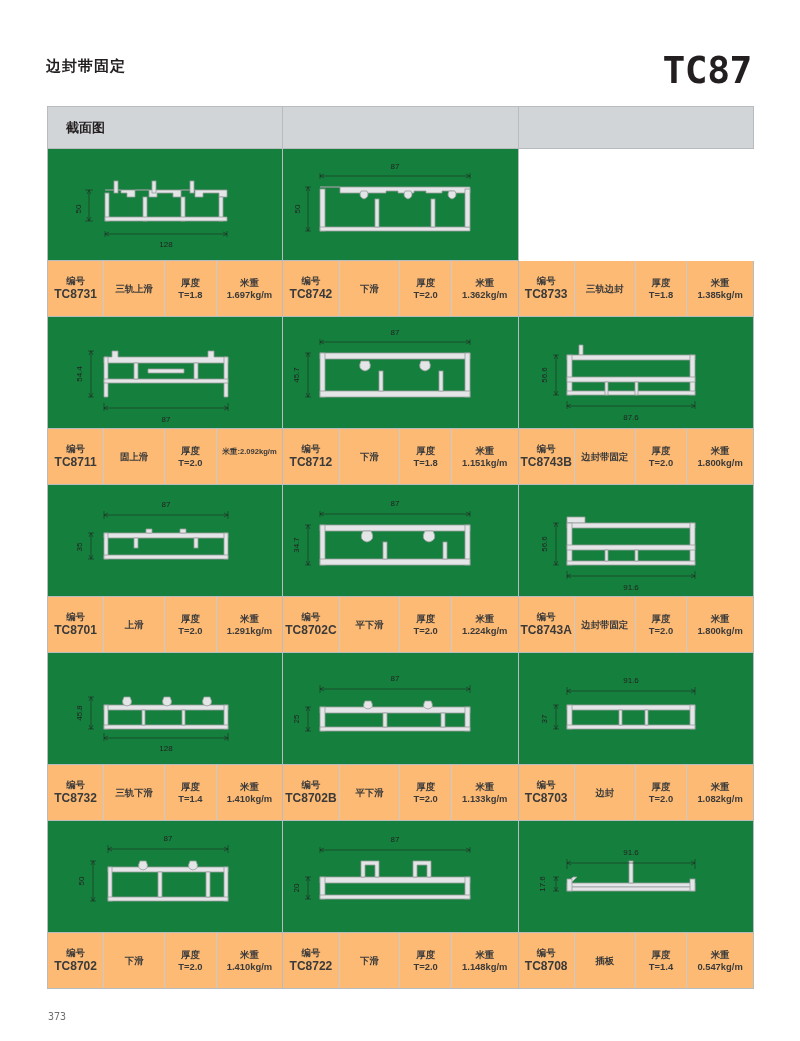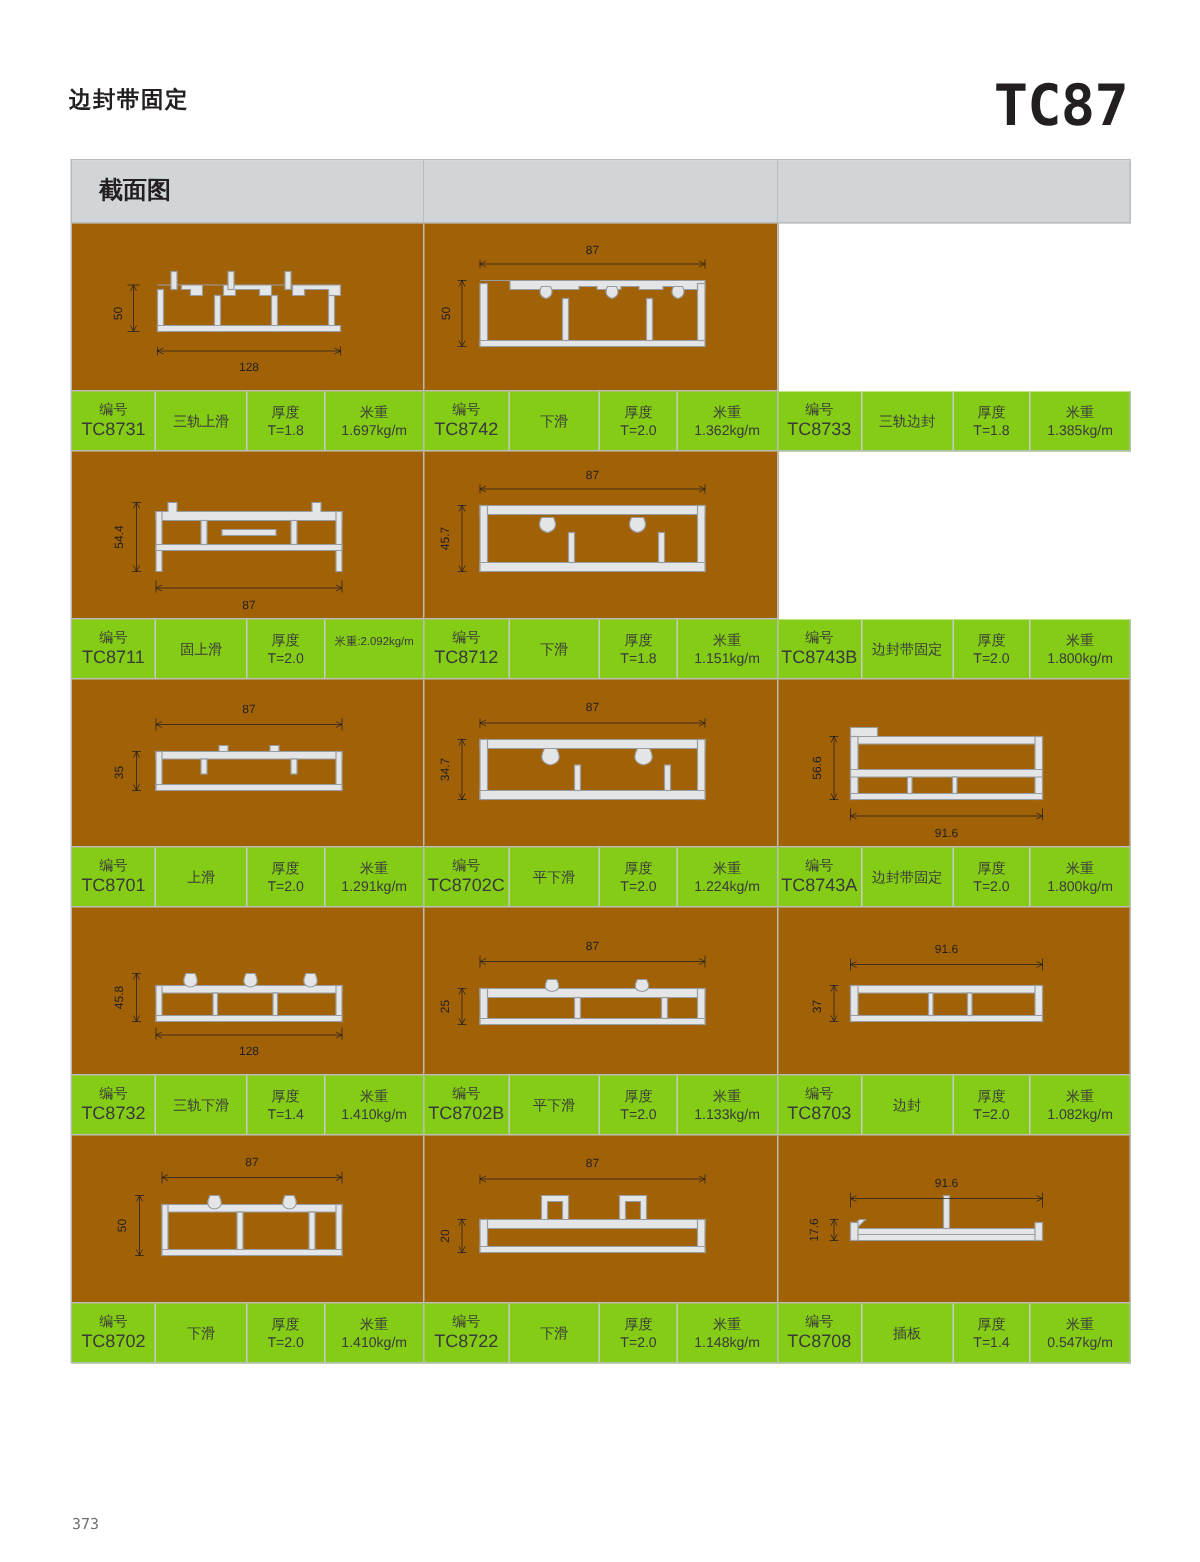--- a/index.html
+++ b/index.html
@@ -25,30 +25,30 @@
   .sheet{
     position:absolute;left:47px;top:106px;width:706px;
     border:1px solid #b9bcbe;border-right:none;border-bottom:none;
   }
   .top-row{display:flex;}
   .top-cell{
     width:235.3px;height:42px;box-sizing:border-box;
     background:#d2d5d7;border-right:1px solid #b9bcbe;border-bottom:1px solid #b9bcbe;
     display:flex;align-items:center;
   }
-  .top-cell .lbl{padding-left:18px;font-size:16px;font-weight:bold;color:#231f20;}
+  .top-cell .lbl{padding-left:18px;font-size:13px;font-weight:bold;color:#231f20;}
   .grid-row{display:flex;}
   .cell{
     width:235.3px;box-sizing:border-box;
     border-right:1px solid #b9bcbe;border-bottom:1px solid #b9bcbe;
-    position:relative;background:#a16207;
+    position:relative;background:#15803d;
   }
   .fig{height:112px;}
   
-  .spec{height:40px;background:#84cc16;display:flex;}
+  .spec{height:56px;background:#fdba74;display:flex;font-weight:bold;}
   .spec .sc{
     flex:1 1 0;box-sizing:border-box;border-right:1px solid #c8cbcd;
     display:flex;flex-direction:column;align-items:center;justify-content:center;
     padding:2px 1px;text-align:center;
   }
   .spec .sc:last-child{border-right:none;}
   .spec .sc.w1{flex:0 0 24%;}
   .spec .sc.w2{flex:0 0 26%;}
   .spec .sc.w3{flex:0 0 22%;}
   .spec .sc.w4{flex:0 0 28%;}
@@ -231,20 +231,42 @@
           <path d="M37 28 v-6 M187 28 v-6 M37 25 h150"></path>
           <path d="M37 25 l4 2 M37 25 l4 -2 M187 25 l-4 2 M187 25 l-4 -2"></path>
           <path d="M28 36 h-6 M28 80 h-6 M25 36 v44"></path>
           <path d="M25 36 l2 4 M25 36 l-2 4 M25 80 l2 -4 M25 80 l-2 -4"></path>
         </g>
         <text class="dimtxt" x="112" y="18" text-anchor="middle">87</text>
         <text class="dimtxt" x="16" y="58" transform="rotate(-90 16 58)" text-anchor="middle">45.7</text>
       </svg>
     </div>
 
+    <div class="cell fig">
+      <svg width="235" height="112" viewBox="0 0 235 112">
+        <g stroke="#9a9d9f" fill="#e3e5e6" stroke-width="0.8">
+          <path d="M60 28 h4 v10 h-4 z"></path>
+          <path d="M48 38 h128 v5 h-128 z"></path>
+          <rect x="48" y="38" width="5" height="40"></rect>
+          <rect x="171" y="38" width="5" height="40"></rect>
+          <path d="M48 60 h128 v5 h-128 z"></path>
+          <path d="M48 74 h128 v4 h-128 z"></path>
+          <rect x="86" y="65" width="3" height="13"></rect>
+          <rect x="116" y="65" width="3" height="13"></rect>
+        </g>
+        <g stroke="#231f20" stroke-width="0.5" fill="none">
+          <path d="M40 38 h-6 M40 78 h-6 M37 38 v40"></path>
+          <path d="M37 38 l2 4 M37 38 l-2 4 M37 78 l2 -4 M37 78 l-2 -4"></path>
+          <path d="M48 84 v8 M176 84 v8 M48 89 h128"></path>
+          <path d="M48 89 l4 2 M48 89 l4 -2 M176 89 l-4 2 M176 89 l-4 -2"></path>
+        </g>
+        <text class="dimtxt" x="28" y="58" transform="rotate(-90 28 58)" text-anchor="middle">56.6</text>
+        <text class="dimtxt" x="112" y="103" text-anchor="middle">87.6</text>
+      </svg>
+    </div>
   </div>
 
   <div class="grid-row">
     <div class="cell spec">
       <div class="sc w1">
         <span class="t">编号</span>
         <span class="t code">TC8711</span>
       </div>
       <div class="sc w2">
         <span class="t">固上滑</span>

